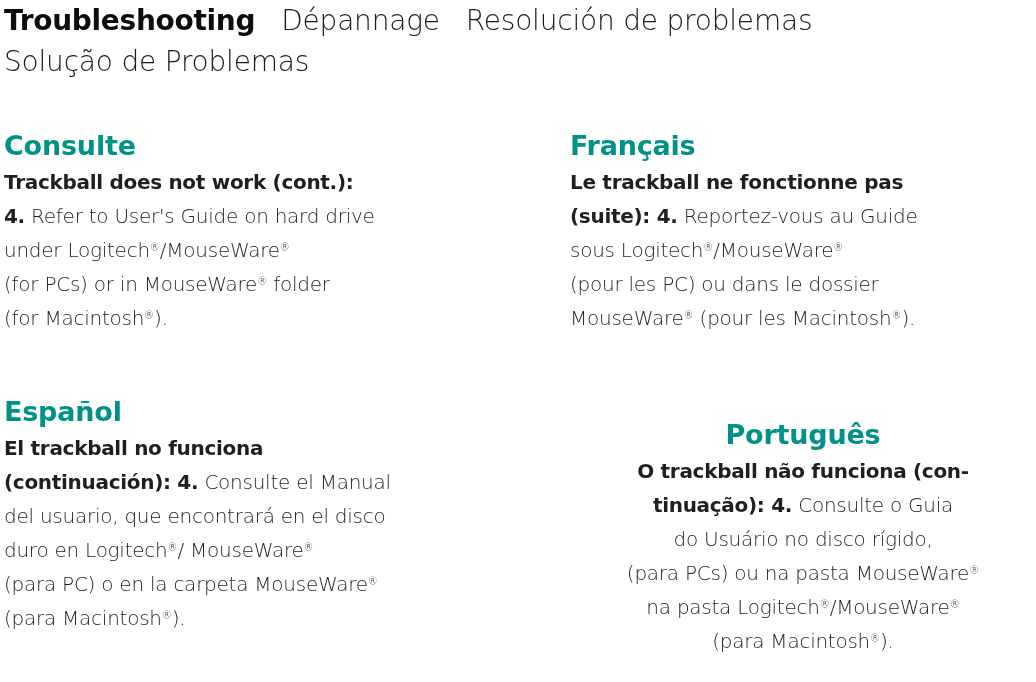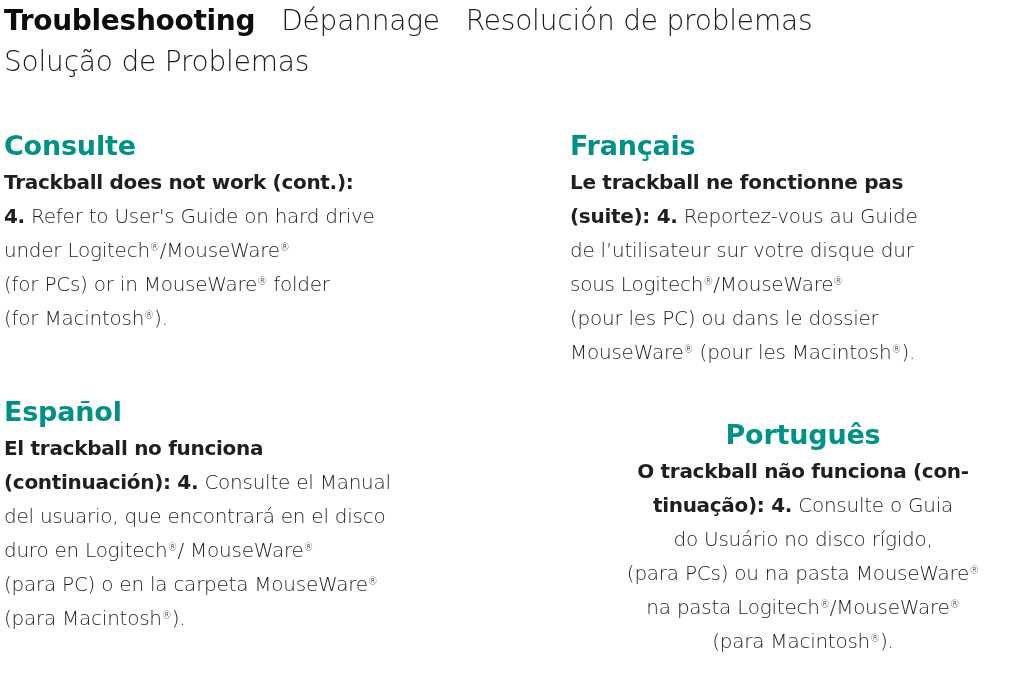--- a/index.html
+++ b/index.html
@@ -147,21 +147,20 @@
 
   </div>
 
   <div class="col col-right">
 
     <div class="section" style="top:131px;">
       <div class="lang-heading">Français</div>
       <div class="body-text">
         <span class="tline"><span class="bold">Le trackball ne fonctionne pas</span></span>
         <span class="tline"><span class="bold">(suite): 4.</span> Reportez-vous au Guide</span>
-        <span class="tline">de l’utilisateur sur votre disque dur</span>
         <span class="tline">sous Logitech<sup class="reg">®</sup>/MouseWare<sup class="reg">®</sup></span>
         <span class="tline">(pour les PC) ou dans le dossier</span>
         <span class="tline">MouseWare<sup class="reg">®</sup> (pour les Macintosh<sup class="reg">®</sup>).</span>
       </div>
     </div>
 
     <div class="section" style="top:420px;text-align:center;">
       <div class="lang-heading">Português</div>
       <div class="body-text">
         <span class="tline"><span class="bold">O trackball não funciona (con-</span></span>

